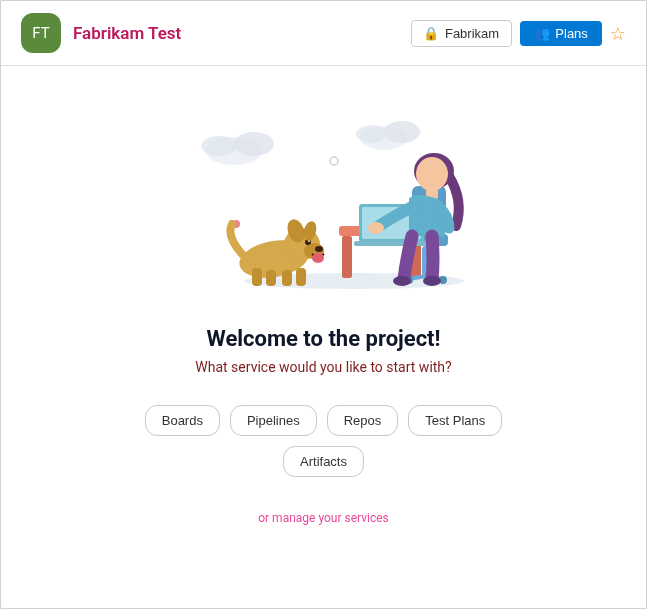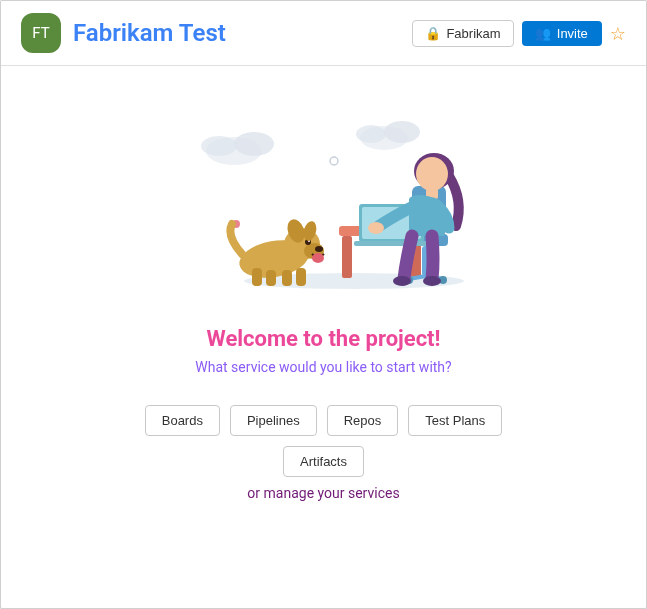--- a/index.html
+++ b/index.html
@@ -35,24 +35,24 @@
       border-radius: 12px;
       display: flex;
       align-items: center;
       justify-content: center;
       color: #fff;
       font-weight: 400;
       font-size: 15px;
       flex-shrink: 0;
     }
     .project-title {
-      font-size: 24px;
+      font-size: 17px;
       font-weight: 600;
       margin-left: 12px;
-      color: #3b82f6;
+      color: #be185d;
       flex: 1;
     }
     .header-actions {
       display: flex;
       align-items: center;
       gap: 8px;
     }
     .btn-private {
       display: flex;
       align-items: center;
@@ -107,76 +107,76 @@
       height: 200px;
     }
     
     .welcome-section {
       text-align: center;
       padding: 20px 20px 10px;
     }
     .welcome-title {
       font-size: 22px;
       font-weight: 700;
-      color: #ec4899;
+      color: #0f172a;
       margin-bottom: 8px;
     }
     .welcome-subtitle {
       font-size: 14px;
-      color: #8b5cf6;
+      color: #7f1d1d;
     }
     
     .service-buttons-row {
       display: flex;
       gap: 10px;
       margin-top: 20px;
       flex-wrap: wrap;
       justify-content: center;
     }
     .service-btn {
       padding: 7px 16px;
       border: 1px solid #c8c8c8;
-      border-radius: 4px;
+      border-radius: 12px;
       background: #fff;
       font-size: 13px;
       color: #333;
       cursor: pointer;
       transition: background 0.15s;
     }
     .service-buttons-row2 {
       display: flex;
       gap: 10px;
       margin-top: 10px;
       justify-content: flex-end;
     }
     .manage-link {
-      margin-top: 8px;
+      margin-top: 34px;
       margin-bottom: 30px;
-      color: #701a75;
-      font-size: 14px;
+      color: #ec4899;
+      font-size: 12px;
       text-decoration: none;
       cursor: pointer;
     }
   </style>
 </head>
 <body>
 
 <div class="window">
 
   <div class="header">
     <div class="avatar">FT</div>
     <span class="project-title">Fabrikam Test</span>
     <div class="header-actions">
       <button class="btn-private">
         <span>🔒</span>
         <span>Fabrikam</span>
       </button>
       <button class="btn-invite">
         <span>👥</span>
-        <span>Invite</span>
+        <span>Plans</span>
       </button>
       <span class="star-icon">☆</span>
     </div>
   </div>
 
   <div class="main-content">
 
     <div class="illustration-area">
       <svg class="illustration-svg" viewBox="0 0 340 200" xmlns="http://www.w3.org/2000/svg">
 

